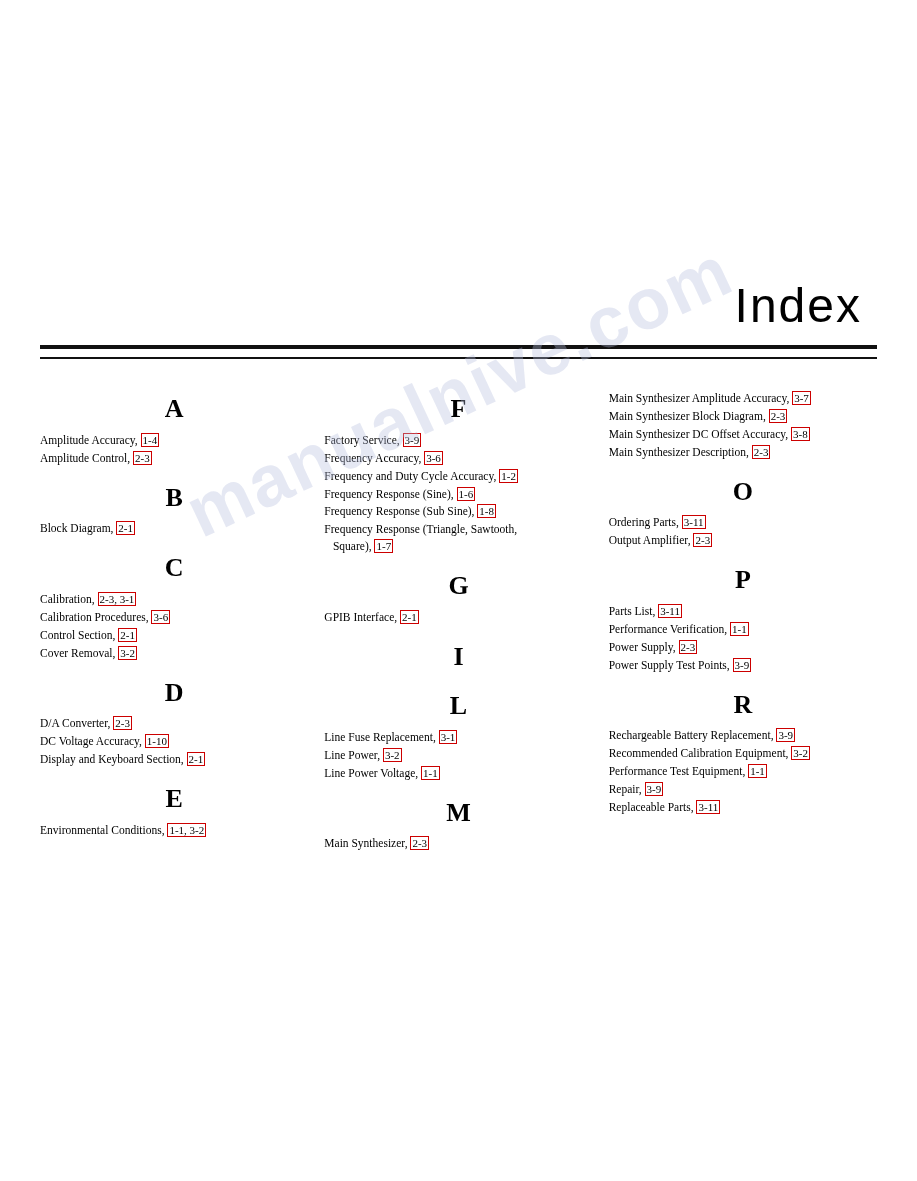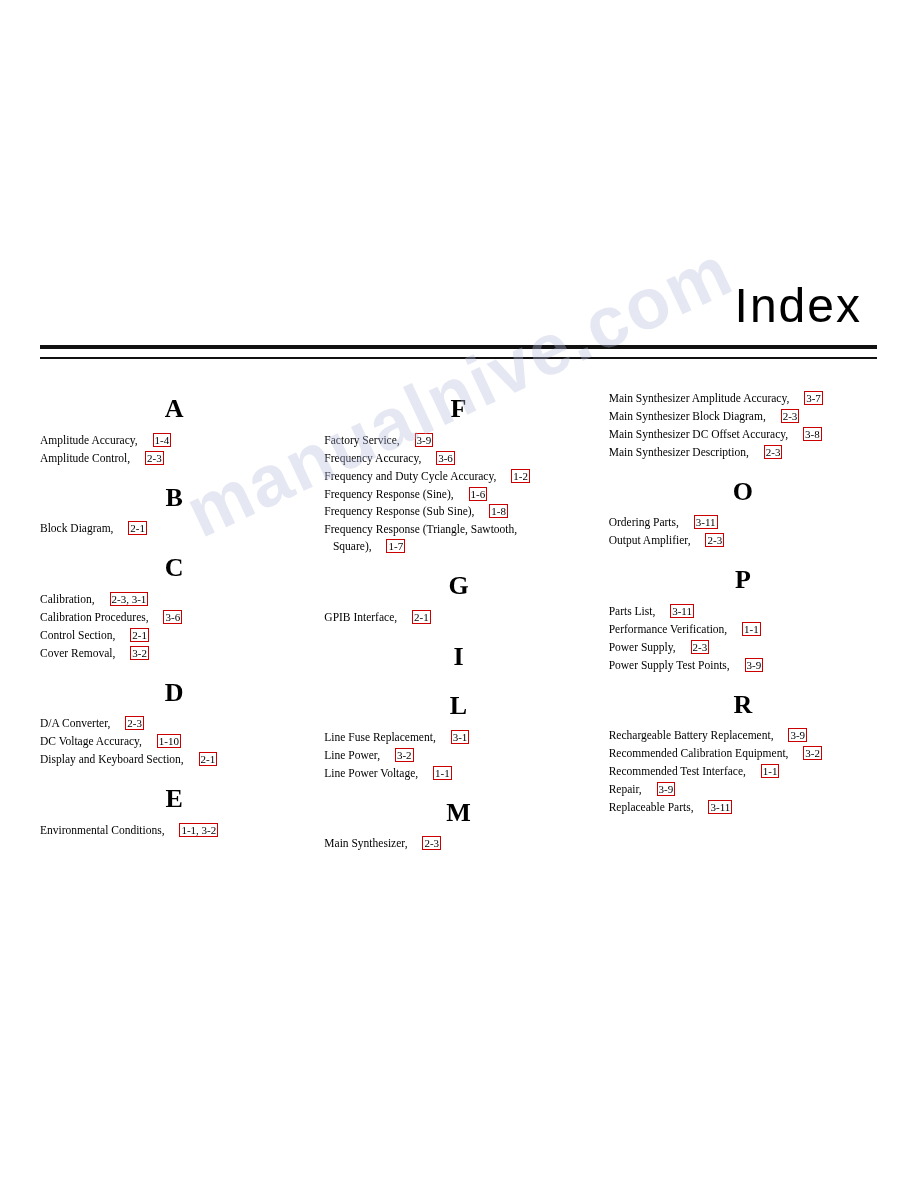--- a/index.html
+++ b/index.html
@@ -113,21 +113,20 @@
       margin-top: 38px;
     }
 
     .page-ref {
       display: inline;
       border: 1.5px solid #cc0000;
       padding: 0 1px;
       font-size: 11px;
       color: #000;
       font-family: 'Times New Roman', Times, serif;
-      margin-left: 12px;
     }
 
     .entry-indent {
       padding-left: 14px;
     }
   </style>
 </head>
 <body>
 
 <div class="page">
@@ -275,21 +274,21 @@
       </div>
 
       <div class="section-letter">R</div>
       <div class="entry">
         <span class="entry-text">Rechargeable Battery Replacement, </span><span class="page-ref">3-9</span>
       </div>
       <div class="entry">
         <span class="entry-text">Recommended Calibration Equipment, </span><span class="page-ref">3-2</span>
       </div>
       <div class="entry">
-        <span class="entry-text">Recommended Test Interface, </span><span class="page-ref">1-1</span>
+        <span class="entry-text">Performance Test Equipment, </span><span class="page-ref">1-1</span>
       </div>
       <div class="entry">
         <span class="entry-text">Repair, </span><span class="page-ref">3-9</span>
       </div>
       <div class="entry">
         <span class="entry-text">Replaceable Parts, </span><span class="page-ref">3-11</span>
       </div>
 
     </div>
 

